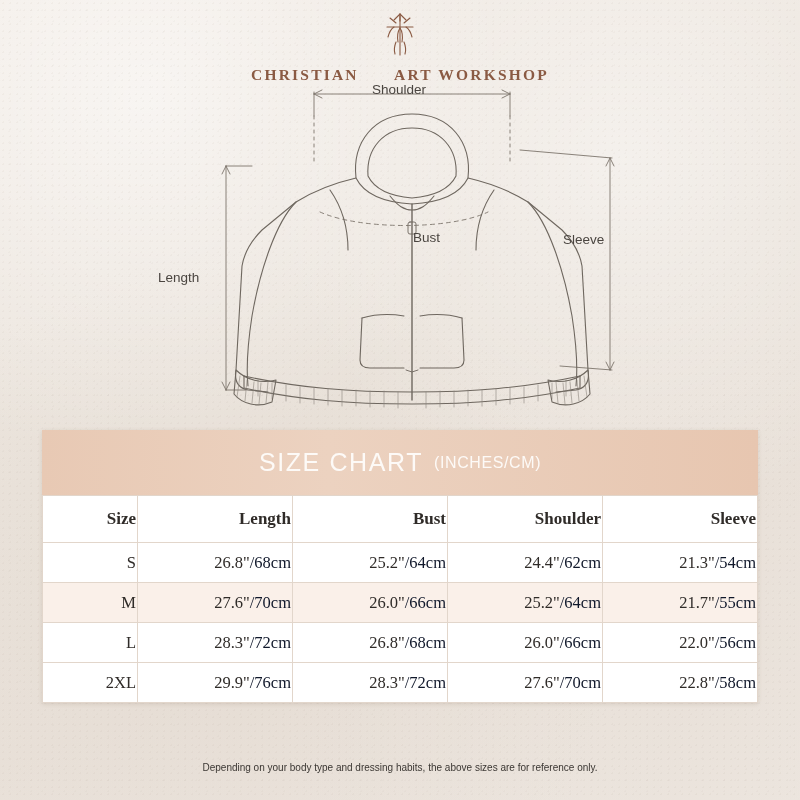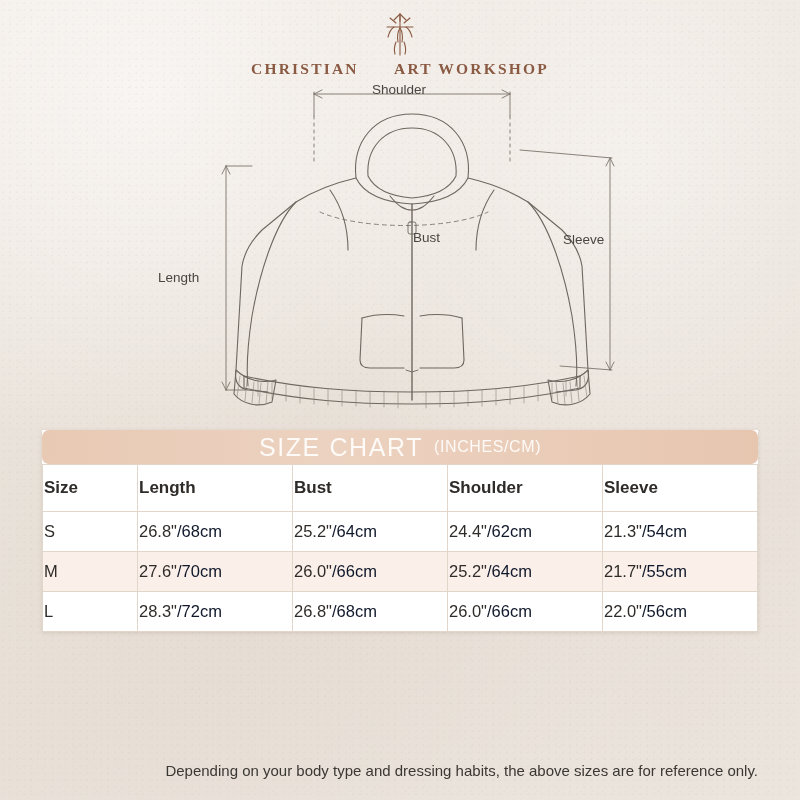--- a/index.html
+++ b/index.html
@@ -46,21 +46,21 @@
     text-align: center;
     color: #8a5a43;
   }
   .brand-mark {
     height: 44px;
     display: flex;
     align-items: center;
     justify-content: center;
   }
   .brand-text {
-    margin-top: 4px;
+    margin-top: 10px;
     font-size: 15.5px;
     letter-spacing: 2.2px;
     font-family: "Liberation Serif", serif;
     color: #8a5a43;
     font-weight: 700;
   }
 
   
   .illus {
     position: absolute;
@@ -84,48 +84,47 @@
   
   .card {
     position: absolute;
     left: 42px;
     top: 430px;
     width: 716px;
     background: #ffffff;
     box-shadow: 0 1px 4px rgba(120,100,85,0.18);
   }
   .card-title {
-    height: 34px;
+    height: 65px;
     background: linear-gradient(90deg, #e8c9b4 0%, #ecd2c0 40%, #e7c6b0 100%);
     display: flex;
     align-items: center;
     justify-content: center;
     color: #fdfaf7;
     font-size: 25px;
     letter-spacing: 1.6px;
     font-family: "Liberation Sans", sans-serif;
-    border-radius: 7px;
   }
   .card-title .sub {
     font-size: 16px;
     letter-spacing: 0.6px;
     margin-left: 11px;
   }
   table.size {
     width: 100%;
     border-collapse: collapse;
     table-layout: fixed;
   }
   table.size th, table.size td {
     border: 1px solid #e2d6cb;
-    text-align: left;
+    text-align: right;
     font-size: 16.5px;
     color: #2f2b28;
     height: 37px;
-    font-family: Liberation Sans, sans-serif;
+    font-family: Liberation Serif, serif;
     font-weight: 400;
   }
   table.size th {
     height: 44px;
     font-weight: 700;
     font-size: 17px;
     background: #ffffff;
   }
   table.size tbody tr.odd td {
     background: #ffffff;
@@ -137,22 +136,22 @@
     width: 92px;
   }
   .cm {
     color: #0f172a;
   }
   .note {
     position: absolute;
     left: 42px;
     top: 762px;
     width: 716px;
-    text-align: right;
-    font-size: 15px;
+    text-align: center;
+    font-size: 10px;
     color: #3b3733;
     font-family: "Liberation Sans", sans-serif;
   }
 </style>
 </head>
 <body>
 
 <div id="page">
 
   <div class="brand">
@@ -322,19 +321,26 @@
           <td><span>25.2"</span><span class="cm">/64cm</span></td>
           <td><span>21.7"</span><span class="cm">/55cm</span></td>
         </tr>
         <tr class="odd">
           <td class="sizecell">L</td>
           <td><span>28.3"</span><span class="cm">/72cm</span></td>
           <td><span>26.8"</span><span class="cm">/68cm</span></td>
           <td><span>26.0"</span><span class="cm">/66cm</span></td>
           <td><span>22.0"</span><span class="cm">/56cm</span></td>
         </tr>
+        <tr class="odd">
+          <td class="sizecell">2XL</td>
+          <td><span>29.9"</span><span class="cm">/76cm</span></td>
+          <td><span>28.3"</span><span class="cm">/72cm</span></td>
+          <td><span>27.6"</span><span class="cm">/70cm</span></td>
+          <td><span>22.8"</span><span class="cm">/58cm</span></td>
+        </tr>
       </tbody>
     </table>
   </div>
 
   <div class="note">Depending on your body type and dressing habits, the above sizes are for reference only.</div>
 
 </div>
 
 </body></html>

